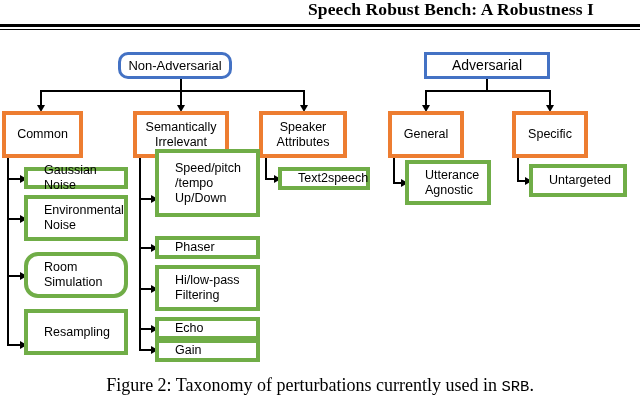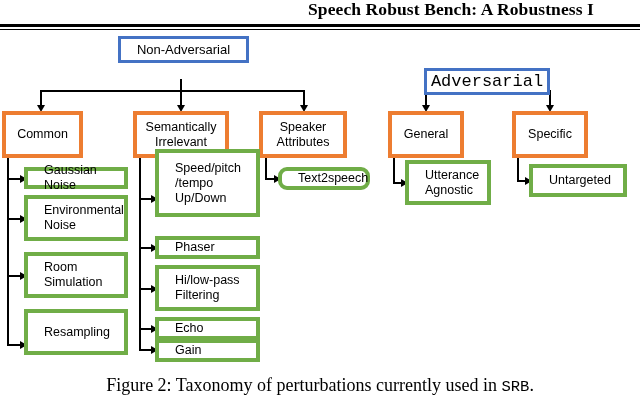--- a/index.html
+++ b/index.html
@@ -90,21 +90,21 @@
 </style>
 </head>
 <body>
 
 <div class="page">
 
   <div class="header-title">Speech Robust Bench: A Robustness I</div>
   <div class="header-rule"></div>
   <div class="header-rule2"></div>
 
-  <div class="node blue" style="left:118px;top:36px;width:131px;height:27px;font-size:13px;">Non-Adversarial</div>
+  <div class="node blue" style="left:118px;top:52px;width:114px;height:27px;font-size:13px;border-radius:10px;">Non-Adversarial</div>
 
   <div class="ln vl" style="left:180px;top:79px;height:11px;"></div>
 
   <div class="ln hl" style="left:40px;top:90px;width:264px;"></div>
 
   <div class="ln vl" style="left:40px;top:90px;height:17px;"></div>
   <div class="arrow-d" style="left:36.5px;top:105px;"></div>
 
   <div class="ln vl" style="left:180px;top:90px;height:17px;"></div>
   <div class="arrow-d" style="left:176.5px;top:105px;"></div>
@@ -132,21 +132,21 @@
 
   <div class="ln hl" style="left:7px;top:218px;width:14px;"></div>
   <div class="arrow-r" style="left:20px;top:214.5px;"></div>
   <div class="node green left" style="left:24px;top:195px;width:104px;height:46px;flex-direction:column;align-items:flex-start;justify-content:center;">
     <span>Environmental</span>
     <span>Noise</span>
   </div>
 
   <div class="ln hl" style="left:7px;top:275px;width:14px;"></div>
   <div class="arrow-r" style="left:20px;top:271.5px;"></div>
-  <div class="node green left" style="left:24px;top:252px;width:104px;height:46px;flex-direction:column;align-items:flex-start;justify-content:center;">
+  <div class="node green left" style="left:24px;top:252px;width:104px;height:46px;flex-direction:column;align-items:flex-start;justify-content:center;border-radius:14px;">
     <span>Room</span>
     <span>Simulation</span>
   </div>
 
   <div class="ln hl" style="left:7px;top:344px;width:14px;"></div>
   <div class="arrow-r" style="left:20px;top:340.5px;"></div>
   <div class="node green left" style="left:24px;top:309px;width:104px;height:46px;">Resampling</div>
 
   <div class="ln vl" style="left:139px;top:158px;height:191px;"></div>
 
@@ -173,23 +173,23 @@
   <div class="arrow-r" style="left:151px;top:324.5px;"></div>
   <div class="node green left" style="left:155px;top:317px;width:105px;height:23px;">Echo</div>
 
   <div class="ln hl" style="left:139px;top:349px;width:13px;"></div>
   <div class="arrow-r" style="left:151px;top:345.5px;"></div>
   <div class="node green left" style="left:155px;top:339px;width:105px;height:23px;">Gain</div>
 
   <div class="ln vl" style="left:265px;top:158px;height:22px;"></div>
   <div class="ln hl" style="left:265px;top:178px;width:10px;"></div>
   <div class="arrow-r" style="left:274px;top:174.5px;"></div>
-  <div class="node green left" style="left:278px;top:167px;width:92px;height:23px;border-radius:9px;">Text2speech</div>
-
-  <div class="node blue" style="left:424px;top:68px;width:126px;height:27px;font-size:17px;font-family:Liberation Mono, monospace;">Adversarial</div>
+  <div class="node green left" style="left:278px;top:167px;width:92px;height:23px;">Text2speech</div>
+
+  <div class="node blue" style="left:424px;top:52px;width:126px;height:27px;font-size:14px;">Adversarial</div>
 
   <div class="ln vl" style="left:486px;top:79px;height:11px;"></div>
   <div class="ln hl" style="left:425px;top:90px;width:126px;"></div>
 
   <div class="ln vl" style="left:425px;top:90px;height:17px;"></div>
   <div class="arrow-d" style="left:421.5px;top:105px;"></div>
 
   <div class="ln vl" style="left:549px;top:90px;height:17px;"></div>
   <div class="arrow-d" style="left:545.5px;top:105px;"></div>
 

